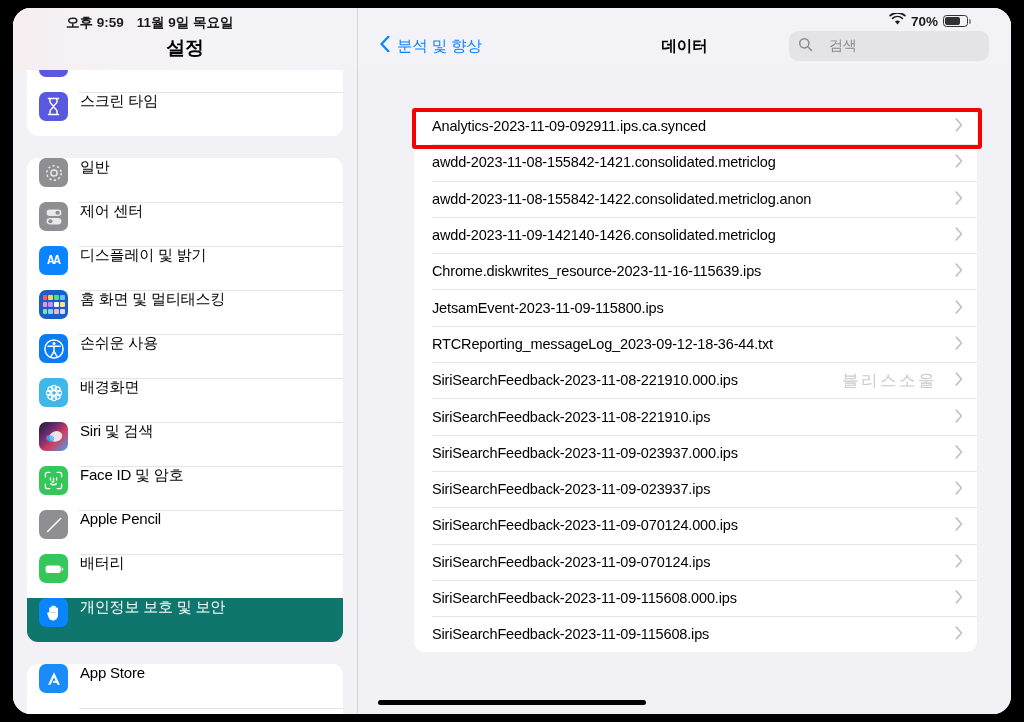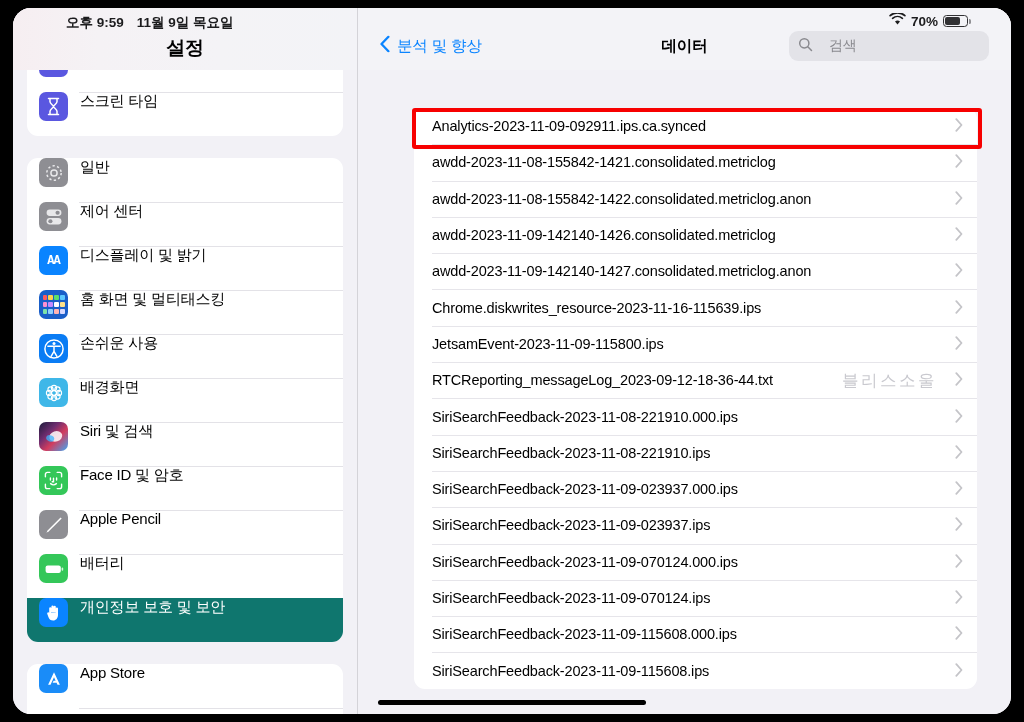--- a/index.html
+++ b/index.html
@@ -479,26 +479,20 @@
                   <path d="M1.3 1.2 6.5 7 1.3 12.8" stroke="#c4c4c8" stroke-width="1.8" fill="none" stroke-linecap="round" stroke-linejoin="round"></path>
                 </svg></span>
             </div>
             <div class="dt-row">
               <span class="dt-row-label">awdd-2023-11-09-142140-1426.consolidated.metriclog</span>
               <span class="chev"><svg width="8" height="14" viewBox="0 0 8 14">
                   <path d="M1.3 1.2 6.5 7 1.3 12.8" stroke="#c4c4c8" stroke-width="1.8" fill="none" stroke-linecap="round" stroke-linejoin="round"></path>
                 </svg></span>
             </div>
             <div class="dt-row">
-              <span class="dt-row-label">awdd-2023-11-09-142140-1427.consolidated.metriclog.anon</span>
-              <span class="chev"><svg width="8" height="14" viewBox="0 0 8 14">
-                  <path d="M1.3 1.2 6.5 7 1.3 12.8" stroke="#c4c4c8" stroke-width="1.8" fill="none" stroke-linecap="round" stroke-linejoin="round"></path>
-                </svg></span>
-            </div>
-            <div class="dt-row">
               <span class="dt-row-label">Chrome.diskwrites_resource-2023-11-16-115639.ips</span>
               <span class="chev"><svg width="8" height="14" viewBox="0 0 8 14">
                   <path d="M1.3 1.2 6.5 7 1.3 12.8" stroke="#c4c4c8" stroke-width="1.8" fill="none" stroke-linecap="round" stroke-linejoin="round"></path>
                 </svg></span>
             </div>
             <div class="dt-row">
               <span class="dt-row-label">JetsamEvent-2023-11-09-115800.ips</span>
               <span class="chev"><svg width="8" height="14" viewBox="0 0 8 14">
                   <path d="M1.3 1.2 6.5 7 1.3 12.8" stroke="#c4c4c8" stroke-width="1.8" fill="none" stroke-linecap="round" stroke-linejoin="round"></path>
                 </svg></span>

